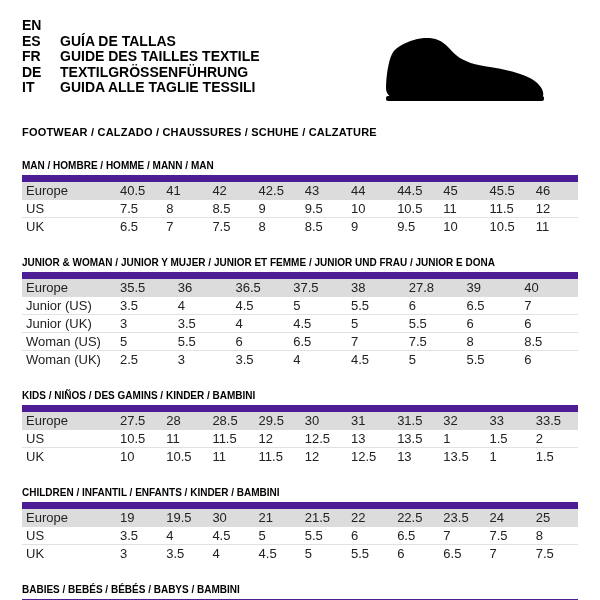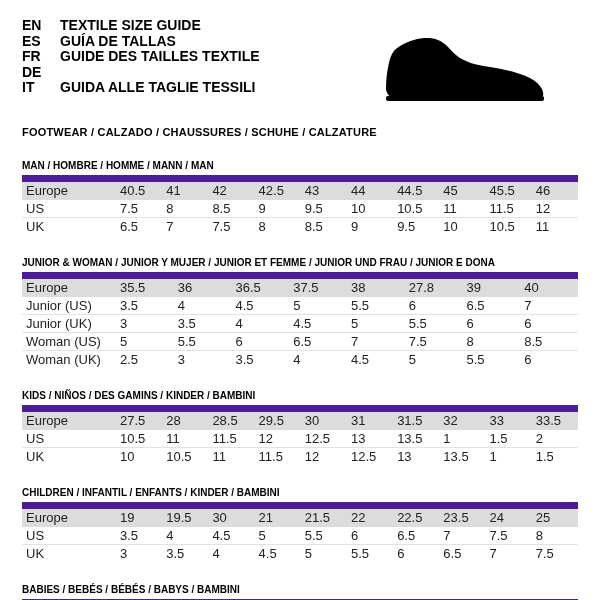--- a/index.html
+++ b/index.html
@@ -102,32 +102,32 @@
 </style>
 </head>
 <body>
 
 <div class="page">
 
   <div class="header">
     <div class="lang-block">
       <div class="lang-row">
         <span class="lang-code">EN</span>
-        <span class="lang-text">TEXTILE SIZE GUIDE</span>
       </div>
       <div class="lang-row">
         <span class="lang-code">ES</span>
         <span class="lang-text">GUÍA DE TALLAS</span>
       </div>
       <div class="lang-row">
         <span class="lang-code">FR</span>
         <span class="lang-text">GUIDE DES TAILLES TEXTILE</span>
       </div>
       <div class="lang-row">
         <span class="lang-code">DE</span>
+        <span class="lang-text">TEXTILGRÖSSENFÜHRUNG</span>
       </div>
       <div class="lang-row">
         <span class="lang-code">IT</span>
         <span class="lang-text">GUIDA ALLE TAGLIE TESSILI</span>
       </div>
     </div>
 
     <svg class="shoe-art" viewBox="0 0 180 78">
       <path fill="#000000" d="M24 14 C38 6, 52 4, 62 8 C70 11, 74 18, 80 23 C88 30, 100 33, 114 35 C132 38, 150 42, 160 50 C166 55, 168 60, 167 64 L166 66 L20 66 C14 66, 10 62, 10 56 C10 46, 12 30, 16 22 C18 18, 21 16, 24 14 Z"></path>
       <rect fill="#000000" x="10" y="64" width="158" height="5" rx="2"></rect>

